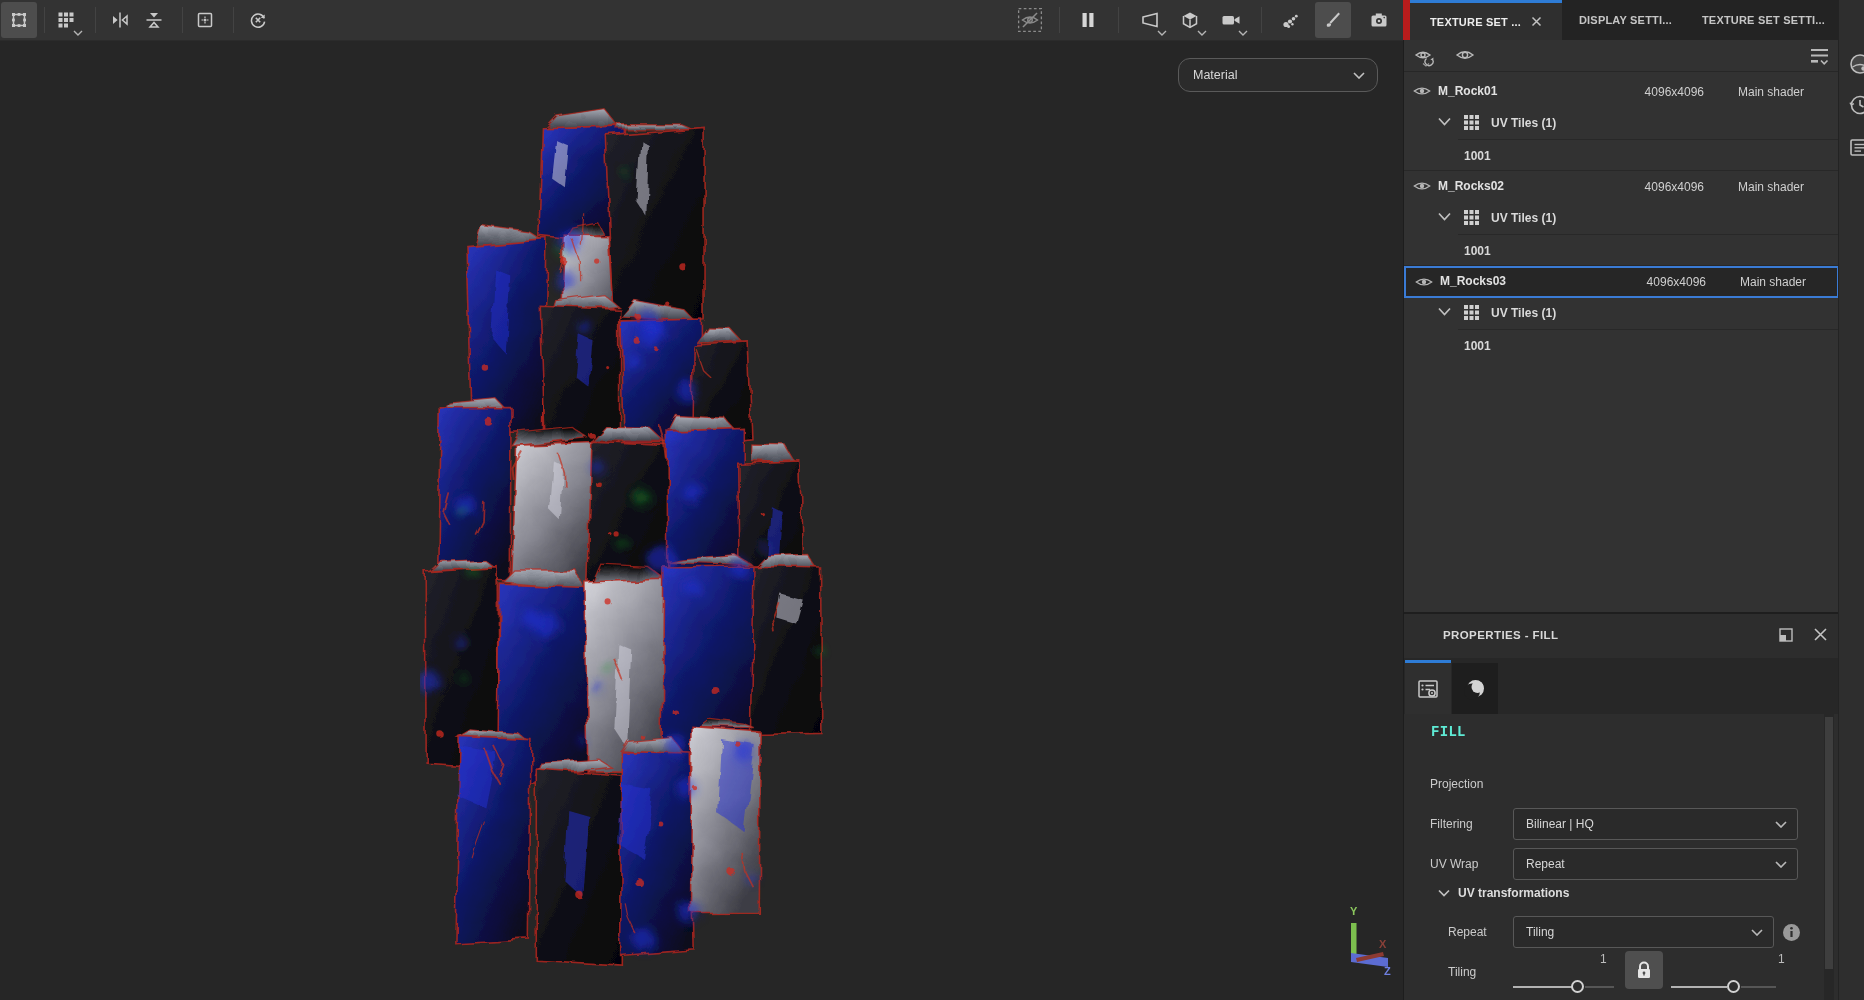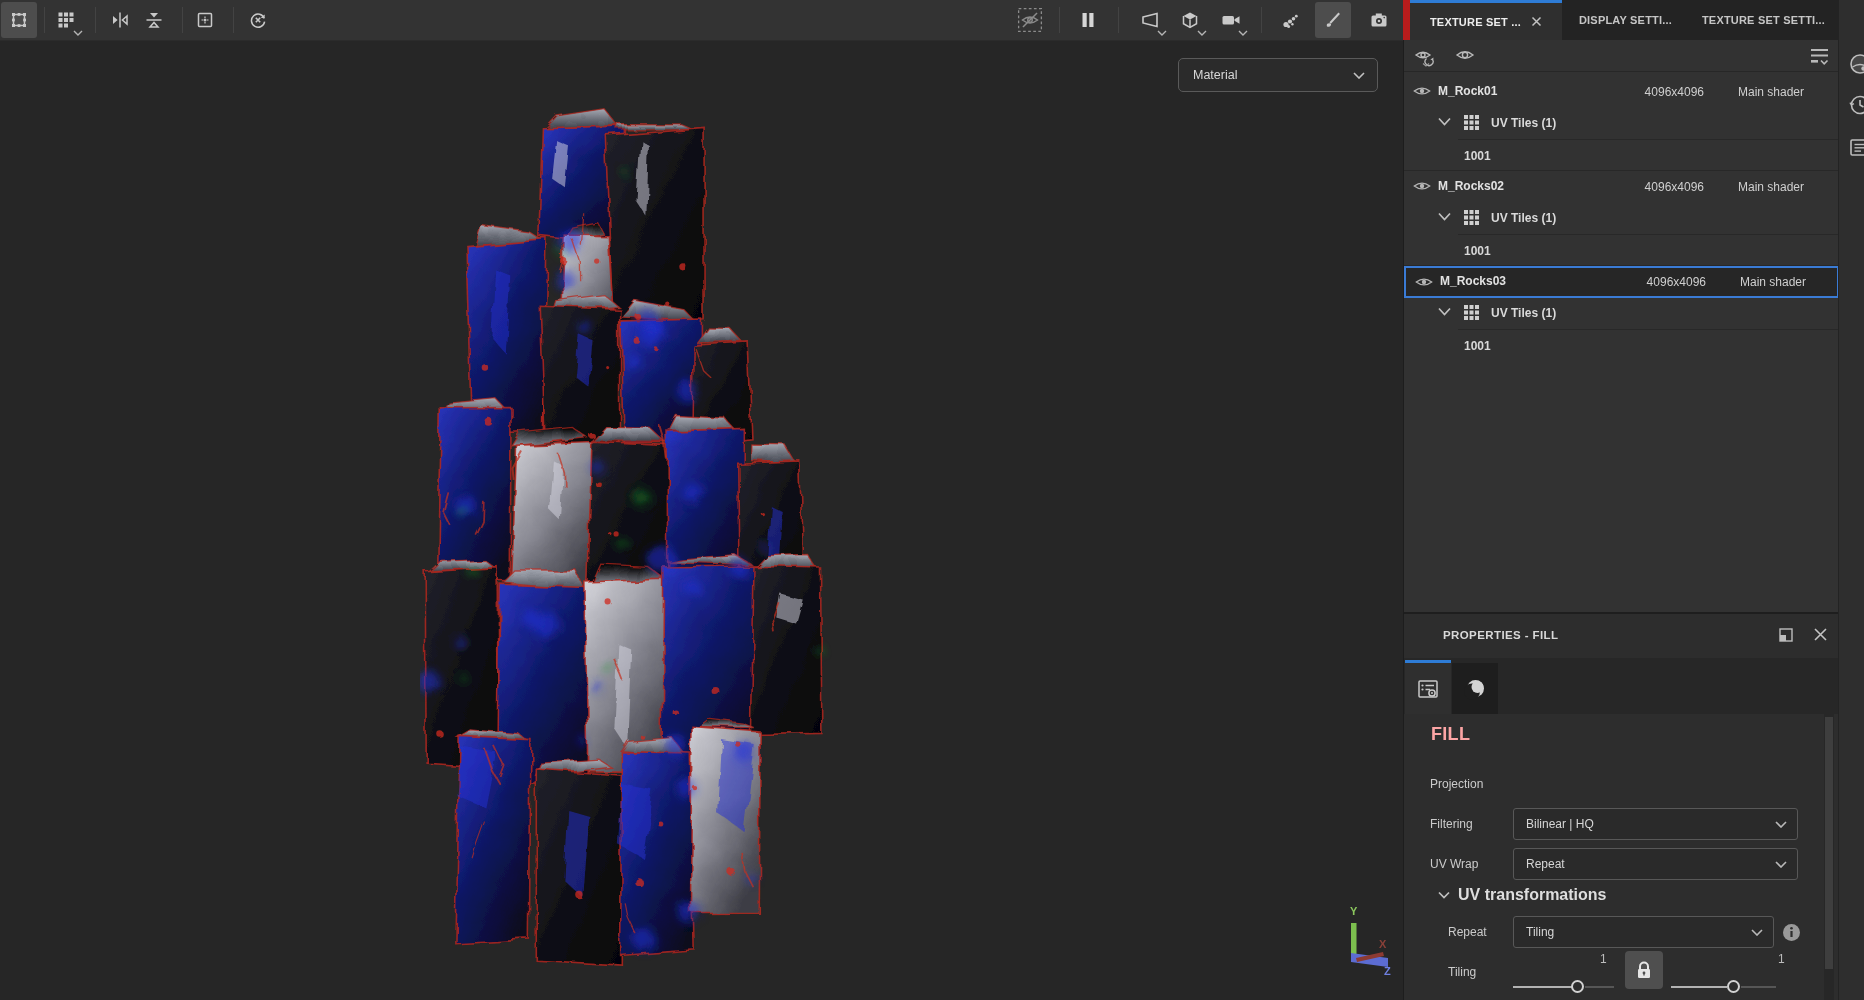--- a/index.html
+++ b/index.html
@@ -10,21 +10,21 @@
   svg{display:block;}
   
   #toolbar{left:0;top:0;width:1403px;height:40px;background:#333333;border-bottom:1px solid #2b2b2b;}
   .tb{position:absolute;top:2px;width:36px;height:36px;display:flex;align-items:center;justify-content:center;border-radius:3px;}
   .tb.sel{background:#4d4d4d;}
   .tb svg{stroke:#c9c9c9;fill:none;stroke-width:1.5;}
   .tbsep{position:absolute;top:7px;width:1px;height:26px;background:#434343;}
   .ddmark{position:absolute;right:1px;bottom:2px;}
   
   #viewport{left:0;top:41px;width:1403px;height:959px;background:#262626;overflow:hidden;}
-  #matdd{left:1178px;top:17px;width:200px;height:34px;background:#2b2b2b;border:1px solid #5a5a5a;border-radius:5px;
+  #matdd{left:1178px;top:17px;width:200px;height:34px;background:#2b2b2b;border:1px solid #5a5a5a;border-radius:12px;
          display:flex;align-items:center;justify-content:space-between;padding:0 12px 0 14px;box-sizing:border-box;
          font-size:12.5px;color:#d8d8d8;}
   
   #tabstrip{left:1403px;top:0;width:435px;height:40px;background:#232323;display:flex;border-left:7px solid #b91c1c;box-sizing:border-box;}
   .rtab{height:40px;display:flex;align-items:center;justify-content:center;font-size:11px;font-weight:bold;
         letter-spacing:.2px;color:#c6c6c6;white-space:nowrap;box-sizing:border-box;padding:0 10px;}
   .rtab.active{background:#2f2f2f;border-top:3px solid #2e7cd6;color:#ededed;}
   #grip{left:1843px;top:15px;width:20px;height:10px;display:flex;gap:3px;}
   #grip i{width:1.5px;height:9px;background:#5d5d5d;display:block;}
   
@@ -49,22 +49,22 @@
   #propstitle{position:absolute;left:27px;top:15px;font-size:11.5px;font-weight:bold;letter-spacing:.4px;color:#d9d9d9;padding-left:12px;}
   #proptabs{position:absolute;left:0;top:44px;width:100%;height:56px;background:#272727;}
   .ptab{position:absolute;top:5px;width:46px;height:51px;display:flex;align-items:center;justify-content:center;}
   .ptab.active{background:#2f2f2f;}
   .ptab.inactive{background:#1e1e1e;}
   #ptabline{position:absolute;left:1px;top:2px;width:46px;height:3px;background:#2e7cd6;}
   #propbody{position:absolute;left:0;top:100px;width:100%;height:288px;background:#2d2d2d;}
   .plabel{position:absolute;font-size:12px;color:#cbcbcb;text-align:right;}
   .dd{position:absolute;height:32px;background:#2a2a2a;border:1px solid #585858;border-radius:3px;box-sizing:border-box;
       display:flex;align-items:center;justify-content:space-between;padding:0 10px 0 12px;font-size:12px;color:#d6d6d6;}
-  #fillhdr{position:absolute;left:27px;top:10px;font-size:18px;font-weight:bold;letter-spacing:.3px;color:#fca5a5;}
-  #uvtrans{position:absolute;left:34px;top:172px;display:flex;align-items:center;gap:8px;font-size:16px;font-weight:bold;color:#dedede;}
+  #fillhdr{position:absolute;left:27px;top:10px;font-size:14px;font-weight:bold;letter-spacing:.3px;color:#5eead4;font-family:Liberation Mono, monospace;}
+  #uvtrans{position:absolute;left:34px;top:172px;display:flex;align-items:center;gap:8px;font-size:12px;font-weight:bold;color:#dedede;}
   .slider-track{position:absolute;height:2px;background:#b2b2b2;top:272px;}
   .slider-track.dim{background:#565656;}
   .knob{position:absolute;top:266px;width:13px;height:13px;border:2px solid #d2d2d2;border-radius:50%;background:#2d2d2d;box-sizing:border-box;}
   .tval{position:absolute;top:238px;font-size:12px;color:#bdbdbd;}
   #lockbtn{position:absolute;left:221px;top:237px;width:38px;height:38px;background:#4f4f4f;border-radius:4px;display:flex;align-items:center;justify-content:center;}
   #pscroll{position:absolute;left:420px;top:0px;width:10px;height:288px;background:#272727;}
   #pscroll .thumb{position:absolute;left:1px;top:3px;width:8px;height:252px;background:#3e3e3e;}
   
   #edgestrip{left:1838px;top:0;width:26px;height:1000px;background:#2e2e2e;border-left:1px solid #232323;box-sizing:border-box;overflow:hidden;}
   .edgeicon{position:absolute;left:9px;}

